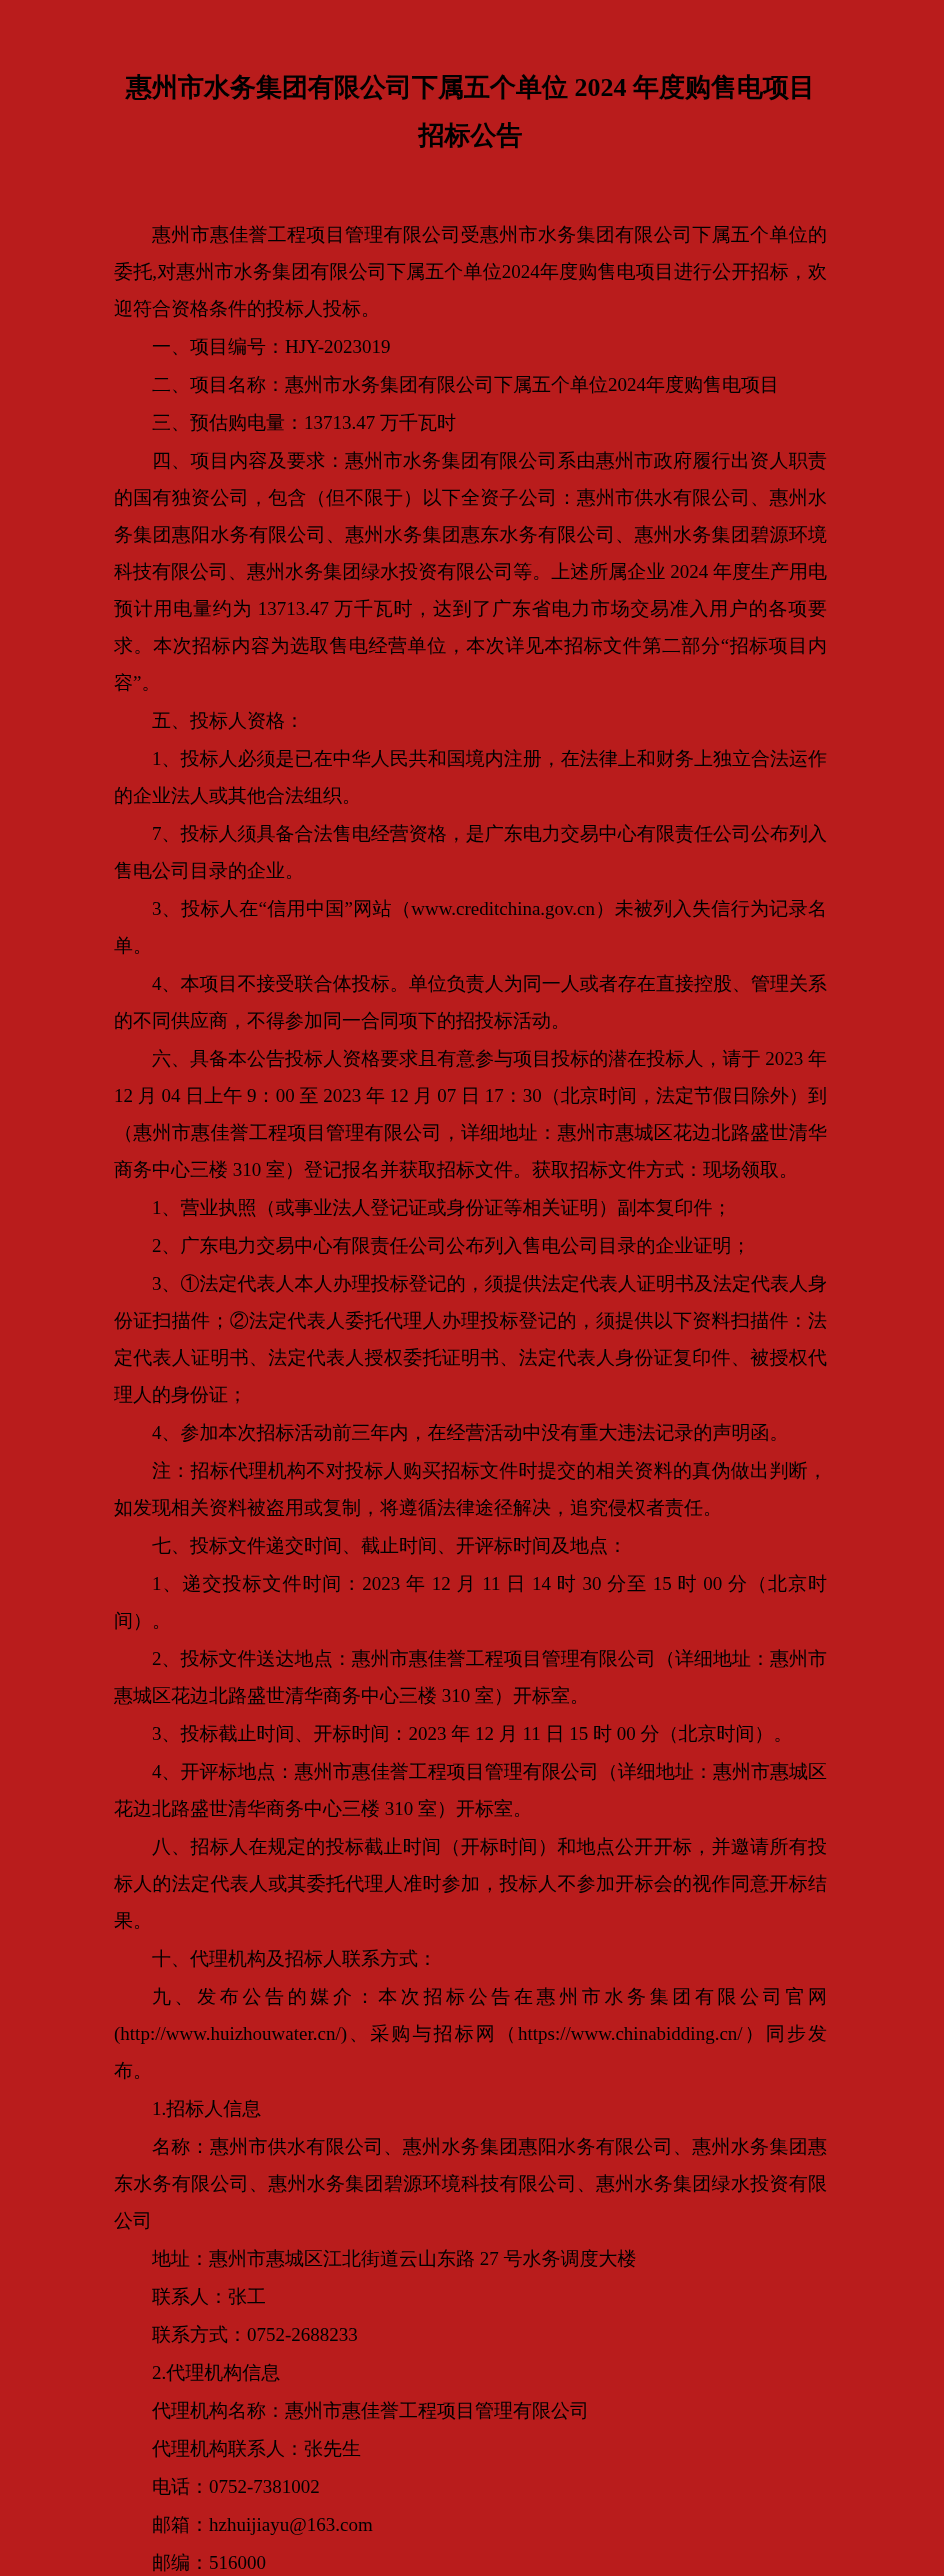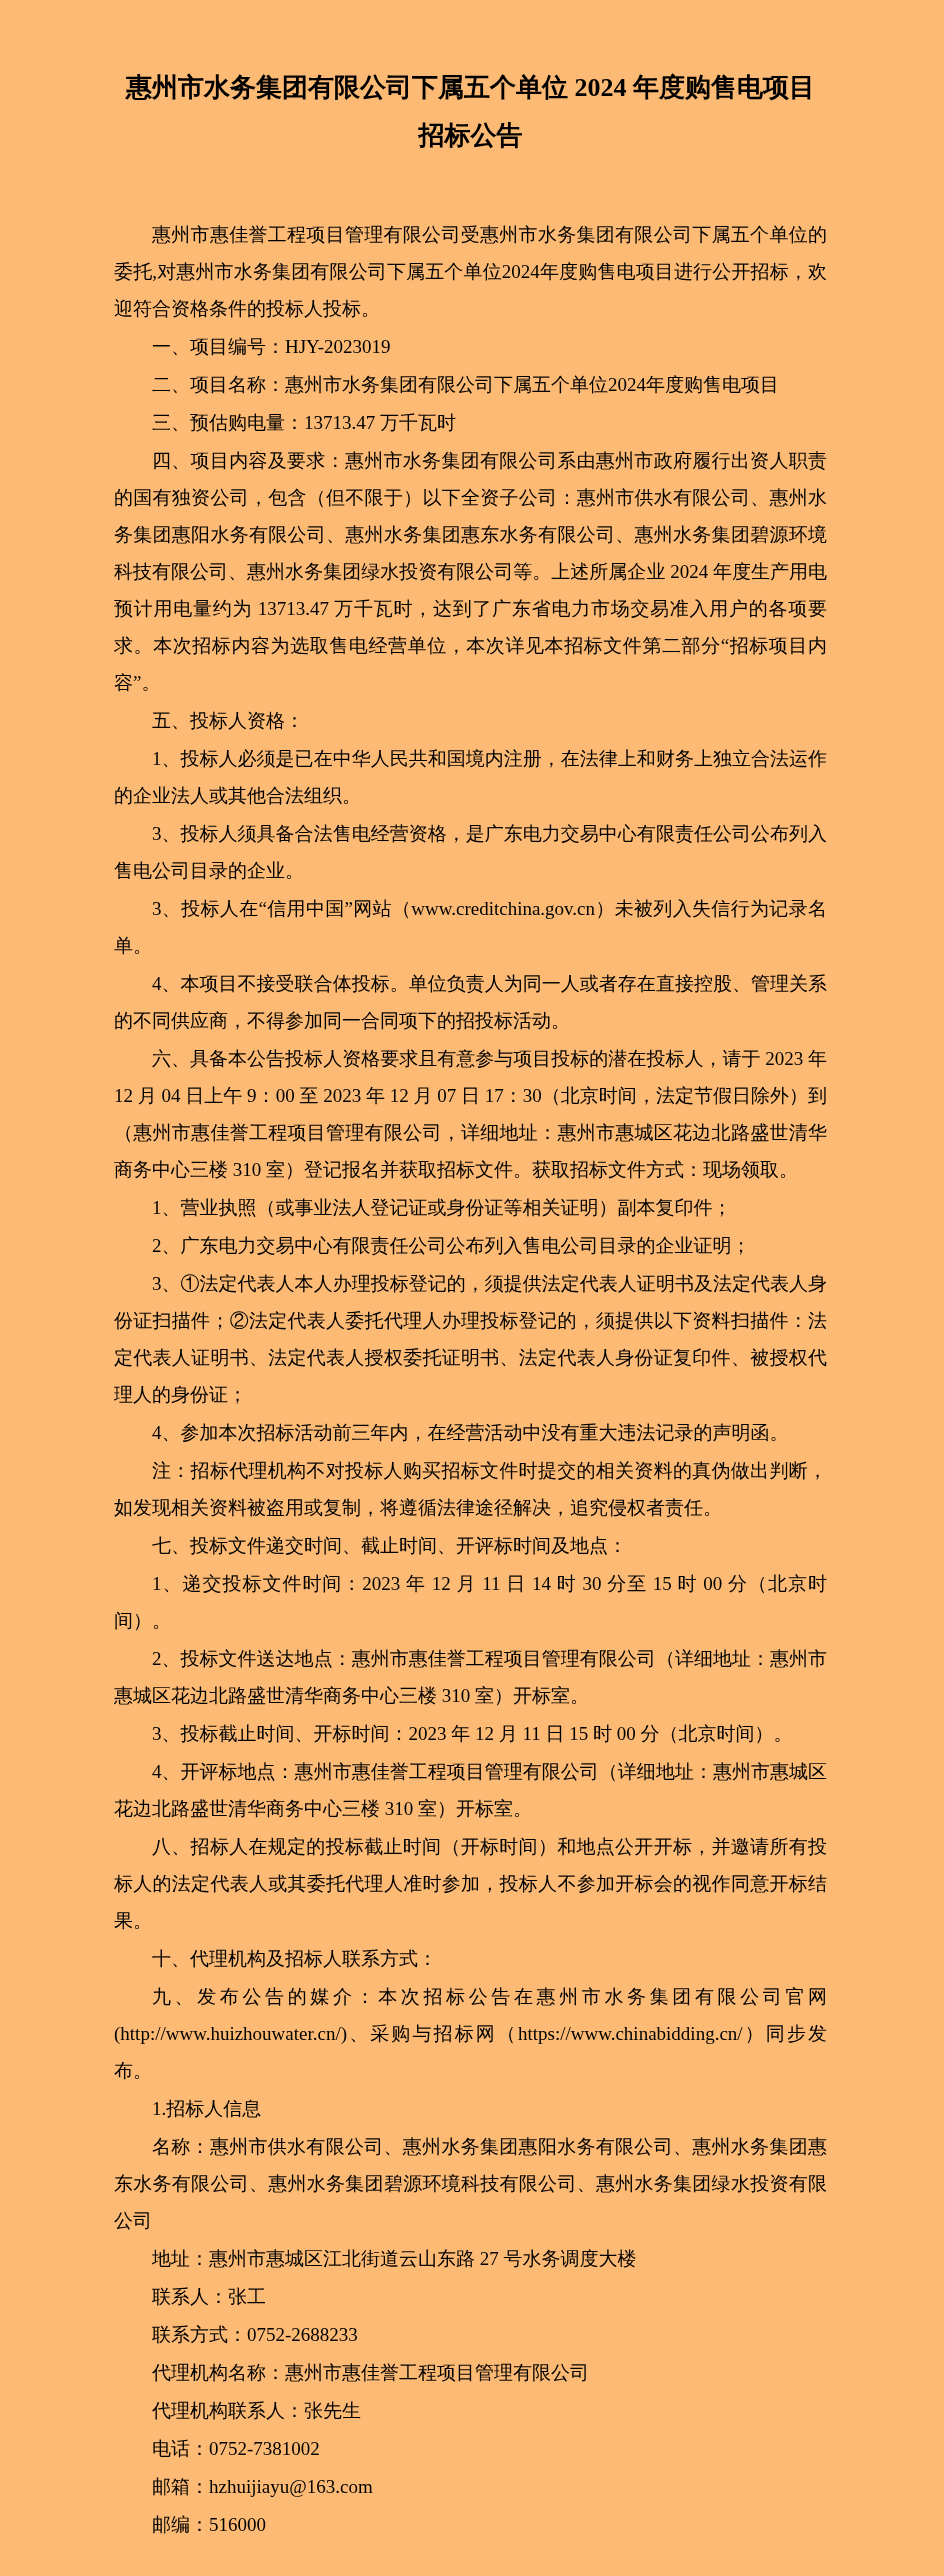--- a/index.html
+++ b/index.html
@@ -2,21 +2,21 @@
 <html style="font-size:9.5px"><head>
 <meta charset="utf-8">
 <style>
   html, body { margin: 0; padding: 0; background: #ffffff; }
   .page {
     position: relative;
     width: 945px;
     height: 2576px;
     box-sizing: border-box;
     padding: 64px 117px 0 113px;
-    background: #fdba74;
+    background: #b91c1c;
     color: #000000;
     font-family: "Liberation Serif", "DejaVu Serif", serif;
     overflow: hidden;
   }
   .title {
     font-size: 26px;
     font-weight: bold;
     text-align: center;
     line-height: 48px;
   }
@@ -43,21 +43,21 @@
   </div>
 
   <div class="content">
     <p>惠州市惠佳誉工程项目管理有限公司受惠州市水务集团有限公司下属五个单位的委托,对惠州市水务集团有限公司下属五个单位2024年度购售电项目进行公开招标，欢迎符合资格条件的投标人投标。</p>
     <p>一、项目编号：HJY-2023019</p>
     <p>二、项目名称：惠州市水务集团有限公司下属五个单位2024年度购售电项目</p>
     <p>三、预估购电量：13713.47 万千瓦时</p>
     <p>四、项目内容及要求：惠州市水务集团有限公司系由惠州市政府履行出资人职责的国有独资公司，包含（但不限于）以下全资子公司：惠州市供水有限公司、惠州水务集团惠阳水务有限公司、惠州水务集团惠东水务有限公司、惠州水务集团碧源环境科技有限公司、惠州水务集团绿水投资有限公司等。上述所属企业 2024 年度生产用电预计用电量约为 13713.47 万千瓦时，达到了广东省电力市场交易准入用户的各项要求。本次招标内容为选取售电经营单位，本次详见本招标文件第二部分“招标项目内容”。</p>
     <p>五、投标人资格：</p>
     <p>1、投标人必须是已在中华人民共和国境内注册，在法律上和财务上独立合法运作的企业法人或其他合法组织。</p>
-    <p>3、投标人须具备合法售电经营资格，是广东电力交易中心有限责任公司公布列入售电公司目录的企业。</p>
+    <p>7、投标人须具备合法售电经营资格，是广东电力交易中心有限责任公司公布列入售电公司目录的企业。</p>
     <p>3、投标人在“信用中国”网站（www.creditchina.gov.cn）未被列入失信行为记录名单。</p>
     <p>4、本项目不接受联合体投标。单位负责人为同一人或者存在直接控股、管理关系的不同供应商，不得参加同一合同项下的招投标活动。</p>
     <p class="bold">六、具备本公告投标人资格要求且有意参与项目投标的潜在投标人，请于 2023 年 12 月 04 日上午 9：00 至 2023 年 12 月 07 日 17：30（北京时间，法定节假日除外）到（惠州市惠佳誉工程项目管理有限公司，详细地址：惠州市惠城区花边北路盛世清华商务中心三楼 310 室）登记报名并获取招标文件。获取招标文件方式：现场领取。</p>
     <p>1、营业执照（或事业法人登记证或身份证等相关证明）副本复印件；</p>
     <p>2、广东电力交易中心有限责任公司公布列入售电公司目录的企业证明；</p>
     <p>3、①法定代表人本人办理投标登记的，须提供法定代表人证明书及法定代表人身份证扫描件；②法定代表人委托代理人办理投标登记的，须提供以下资料扫描件：法定代表人证明书、法定代表人授权委托证明书、法定代表人身份证复印件、被授权代理人的身份证；</p>
     <p>4、参加本次招标活动前三年内，在经营活动中没有重大违法记录的声明函。</p>
     <p class="bold">注：招标代理机构不对投标人购买招标文件时提交的相关资料的真伪做出判断，如发现相关资料被盗用或复制，将遵循法律途径解决，追究侵权者责任。</p>
     <p>七、投标文件递交时间、截止时间、开评标时间及地点：</p>
     <p>1、递交投标文件时间：2023 年 12 月 11 日 14 时 30 分至 15 时 00 分（北京时间）。</p>
@@ -65,20 +65,21 @@
     <p>3、投标截止时间、开标时间：2023 年 12 月 11 日 15 时 00 分（北京时间）。</p>
     <p>4、开评标地点：惠州市惠佳誉工程项目管理有限公司（详细地址：惠州市惠城区花边北路盛世清华商务中心三楼 310 室）开标室。</p>
     <p>八、招标人在规定的投标截止时间（开标时间）和地点公开开标，并邀请所有投标人的法定代表人或其委托代理人准时参加，投标人不参加开标会的视作同意开标结果。</p>
     <p>十、代理机构及招标人联系方式：</p>
     <p>九、发布公告的媒介：本次招标公告在惠州市水务集团有限公司官网(http://www.huizhouwater.cn/)、采购与招标网（https://www.chinabidding.cn/）同步发布。</p>
     <p>1.招标人信息</p>
     <p>名称：惠州市供水有限公司、惠州水务集团惠阳水务有限公司、惠州水务集团惠东水务有限公司、惠州水务集团碧源环境科技有限公司、惠州水务集团绿水投资有限公司</p>
     <p>地址：惠州市惠城区江北街道云山东路 27 号水务调度大楼</p>
     <p>联系人：张工</p>
     <p>联系方式：0752-2688233</p>
+    <p>2.代理机构信息</p>
     <p>代理机构名称：惠州市惠佳誉工程项目管理有限公司</p>
     <p>代理机构联系人：张先生</p>
     <p>电话：0752-7381002</p>
     <p>邮箱：hzhuijiayu@163.com</p>
     <p>邮编：516000</p>
 
   </div>
 
 </div>
 

